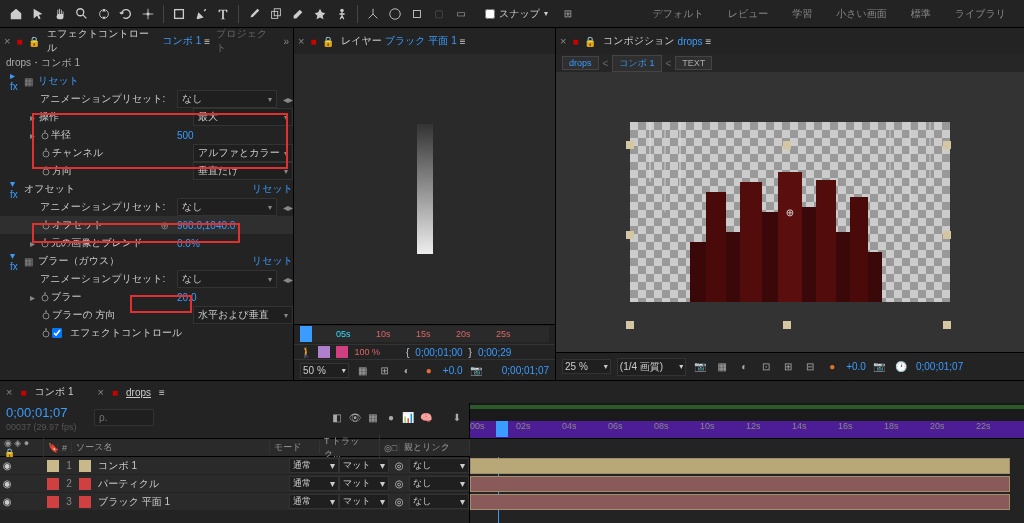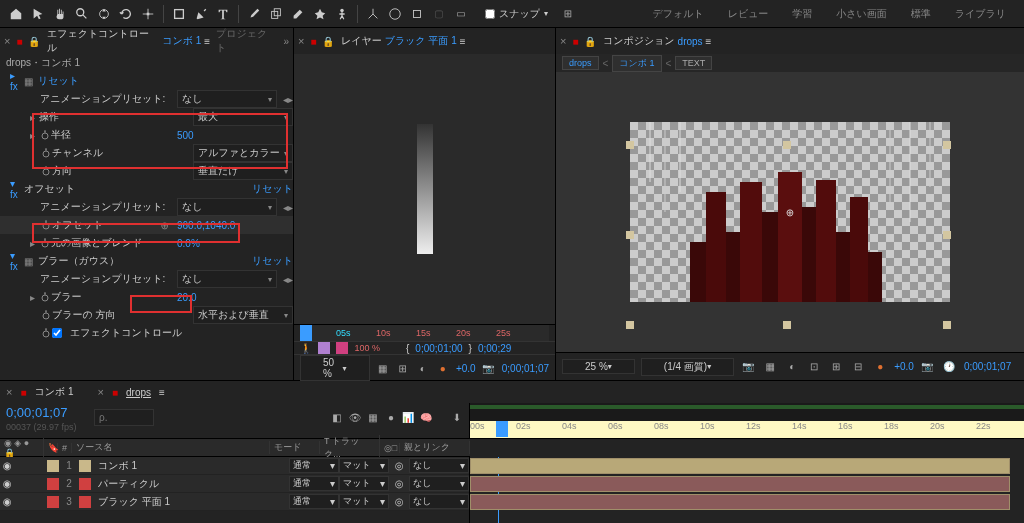--- a/index.html
+++ b/index.html
@@ -39,35 +39,35 @@
 .redbox{border:2px solid #e03030;position:absolute;pointer-events:none}
 .stopwatch{width:12px;height:12px;display:inline-flex;align-items:center;justify-content:center}
 .stopwatch svg{width:10px;height:10px}
 .chk{width:10px;height:10px;margin-right:4px}
 .preview-area{flex:1;background:#2a2a2a;display:flex;align-items:center;justify-content:center;position:relative}
 .viewer-bar{height:56px;background:#232323;border-top:1px solid #000;display:flex;flex-direction:column}
 .vbar-row{display:flex;align-items:center;height:28px;gap:6px;padding:0 6px}
 .vbar-row.top{border-bottom:1px solid #333}
 .mini-timeline{flex:1;height:16px;background:#2a2a2a;position:relative;display:flex;align-items:center}
 .mini-tick{position:absolute;color:#3df;font-size:9px}
-.vdrop{background:#1f1f1f;border:1px solid #333;padding:1px 22px;color:#ccc;display:flex;gap:0;align-items:center}
+.vdrop{background:#1f1f1f;border:1px solid #333;padding:1px 2px;color:#ccc;display:flex;gap:16px;align-items:center}
 .vicon{width:16px;height:16px;display:flex;align-items:center;justify-content:center;color:#aaa}
 .comp-viewer{flex:1;background:#333;display:flex;align-items:center;justify-content:center;position:relative}
 .checker{background-image:linear-gradient(45deg,#999 25%,transparent 25%),linear-gradient(-45deg,#999 25%,transparent 25%),linear-gradient(45deg,transparent 75%,#999 75%),linear-gradient(-45deg,transparent 75%,#999 75%);background-size:16px 16px;background-position:0 0,0 8px,8px -8px,-8px 0;background-color:#ccc}
 .selhandle{width:8px;height:8px;background:#d3c6a0;position:absolute}
 .timeline-panel{height:143px;background:#232323;border-top:1px solid #000;display:flex;flex-direction:column}
 .tl-tabs{height:22px;display:flex;align-items:center;padding:0 6px;gap:8px}
 .tl-header{height:36px;display:flex;border-bottom:1px solid #000}
 .tl-left{width:470px;display:flex;flex-direction:column;border-right:1px solid #000}
 .tl-timecode{color:#3a9cff;font-size:13px;padding:2px 6px}
 .tl-fps{color:#555;font-size:9px;padding:0 6px}
 .tl-search{flex:1;display:flex;align-items:center;gap:6px;padding:0 4px}
 .tl-search input{background:#1f1f1f;border:1px solid #333;padding:2px 4px;color:#ccc;width:60px}
 .tl-icons{display:flex;gap:2px;margin-left:auto}
-.tl-ruler{flex:1;position:relative;background:#fef9c3}
+.tl-ruler{flex:1;position:relative;background:#4c1d95}
 .tl-ruler-marks{position:absolute;top:18px;left:0;right:0;height:18px;display:flex}
 .tl-mark{position:absolute;color:#888;font-size:9px}
 .tl-playhead{position:absolute;top:18px;width:12px;height:16px;background:#3a9cff}
 .tl-cols{height:18px;display:flex;align-items:center;background:#2a2a2a;border-bottom:1px solid #000}
 .tl-col{padding:0 4px;color:#999;border-right:1px solid #333;font-size:9px}
 .tl-rows{flex:1;display:flex}
 .tl-layers{width:470px;border-right:1px solid #000}
 .tl-layer-row{height:18px;display:flex;align-items:center;background:#2a2a2a;border-bottom:1px solid #222}
 .tl-eye{width:14px;text-align:center}
 .tl-color{width:12px;height:12px;margin:0 3px}

